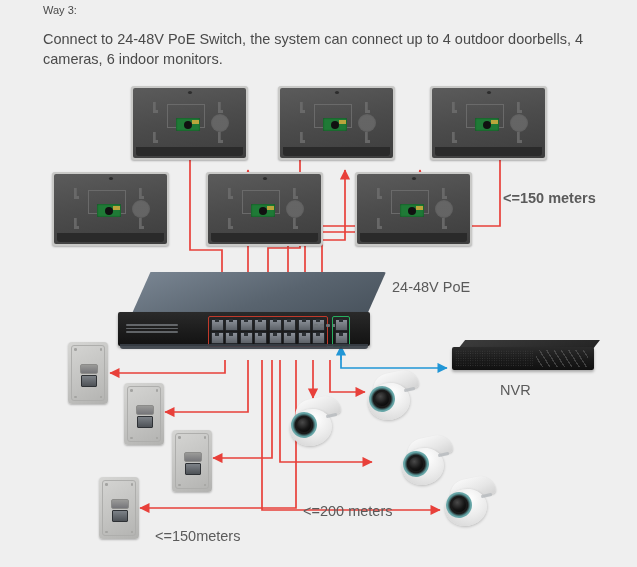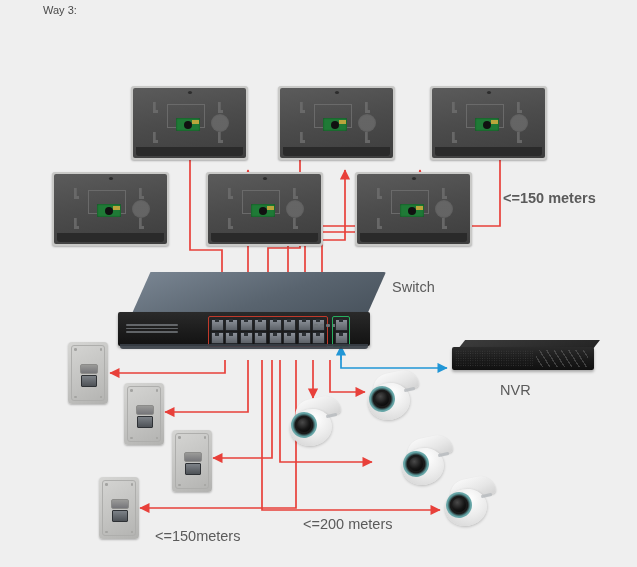--- a/index.html
+++ b/index.html
@@ -60,21 +60,21 @@
                 padding:1.5px;display:flex;flex-direction:column;gap:1.5px;}
   .leds{position:absolute;left:196px;top:12px;display:flex;gap:2px;}
   .leds i{width:4px;height:3px;background:#6f7478;border-radius:1px;}
   
   .lbl{position:absolute;color:#5a5a5a;}
   #switch-label{left:392px;top:278px;font-size:14.5px;line-height:19px;}
   #nvr-label{left:500px;top:382px;font-size:14.5px;}
   .dist{position:absolute;font-size:14.5px;color:#5a5a5a;white-space:nowrap;}
   #dist-monitors{left:503px;top:190px;font-weight:bold;}
   #dist-doorbells{left:155px;top:528px;}
-  #dist-cameras{left:303px;top:516px;}
+  #dist-cameras{left:303px;top:503px;}
   
   #nvr{position:absolute;left:452px;top:340px;width:148px;height:32px;}
   .nvr-top{position:absolute;left:6px;top:0;width:142px;height:9px;
            background:linear-gradient(160deg,#3c3c3c,#232323);
            clip-path:polygon(5% 0,100% 0,95% 100%,0 100%);}
   .nvr-face{position:absolute;left:0;top:7px;width:142px;height:23px;border-radius:2px;
             background:linear-gradient(180deg,#2b2b2b 0%,#1a1a1a 55%,#101010 100%);
             overflow:hidden;box-shadow:0 2px 3px rgba(0,0,0,.3);}
   .nvr-mesh{position:absolute;left:3px;top:3px;width:78px;height:17px;opacity:.55;
             background-image:radial-gradient(#555 .6px,transparent .7px);
@@ -106,20 +106,21 @@
             background:radial-gradient(circle at 38% 32%,#4a4a4a 0%,#161616 55%,#000 100%);}
   .cam-brand{position:absolute;right:9px;top:16px;width:11px;height:2.5px;background:#b9bcc0;
              border-radius:1px;transform:rotate(-12deg);opacity:.85;}
 </style>
 </head>
 <body>
 
 <div id="stage">
 
   <div class="hdr" id="way-title">Way 3:</div>
+  <div class="hdr" id="desc">Connect to 24-48V PoE Switch, the system can connect up to 4 outdoor doorbells, 4 cameras, 6 indoor monitors.</div>
 
   <svg id="wires" viewBox="0 0 637 567">
     <defs>
       <marker id="ar" markerWidth="7" markerHeight="7" refX="5.6" refY="3" orient="auto">
         <path d="M0,0 L6,3 L0,6 z" fill="#e8403a"></path>
       </marker>
       <marker id="ab" markerWidth="7" markerHeight="7" refX="5.6" refY="3" orient="auto">
         <path d="M0,0 L6,3 L0,6 z" fill="#2196d6"></path>
       </marker>
     </defs>
@@ -271,21 +272,21 @@
           <i></i>
         </div>
       <div class="uplink-group">
         <div class="rj45"></div>
         <div class="rj45"></div>
       </div>
     </div>
     <div class="sw-base"></div>
   </div>
   <div class="lbl" id="switch-label">
-    <div>Switch</div>
+    <div>24-48V PoE</div>
   </div>
 
   <div id="nvr">
     <div class="nvr-top"></div>
     <div class="nvr-face">
       <div class="nvr-mesh"></div>
       <div class="nvr-stripes"></div>
     </div>
   </div>
   <div class="lbl" id="nvr-label">NVR</div>

